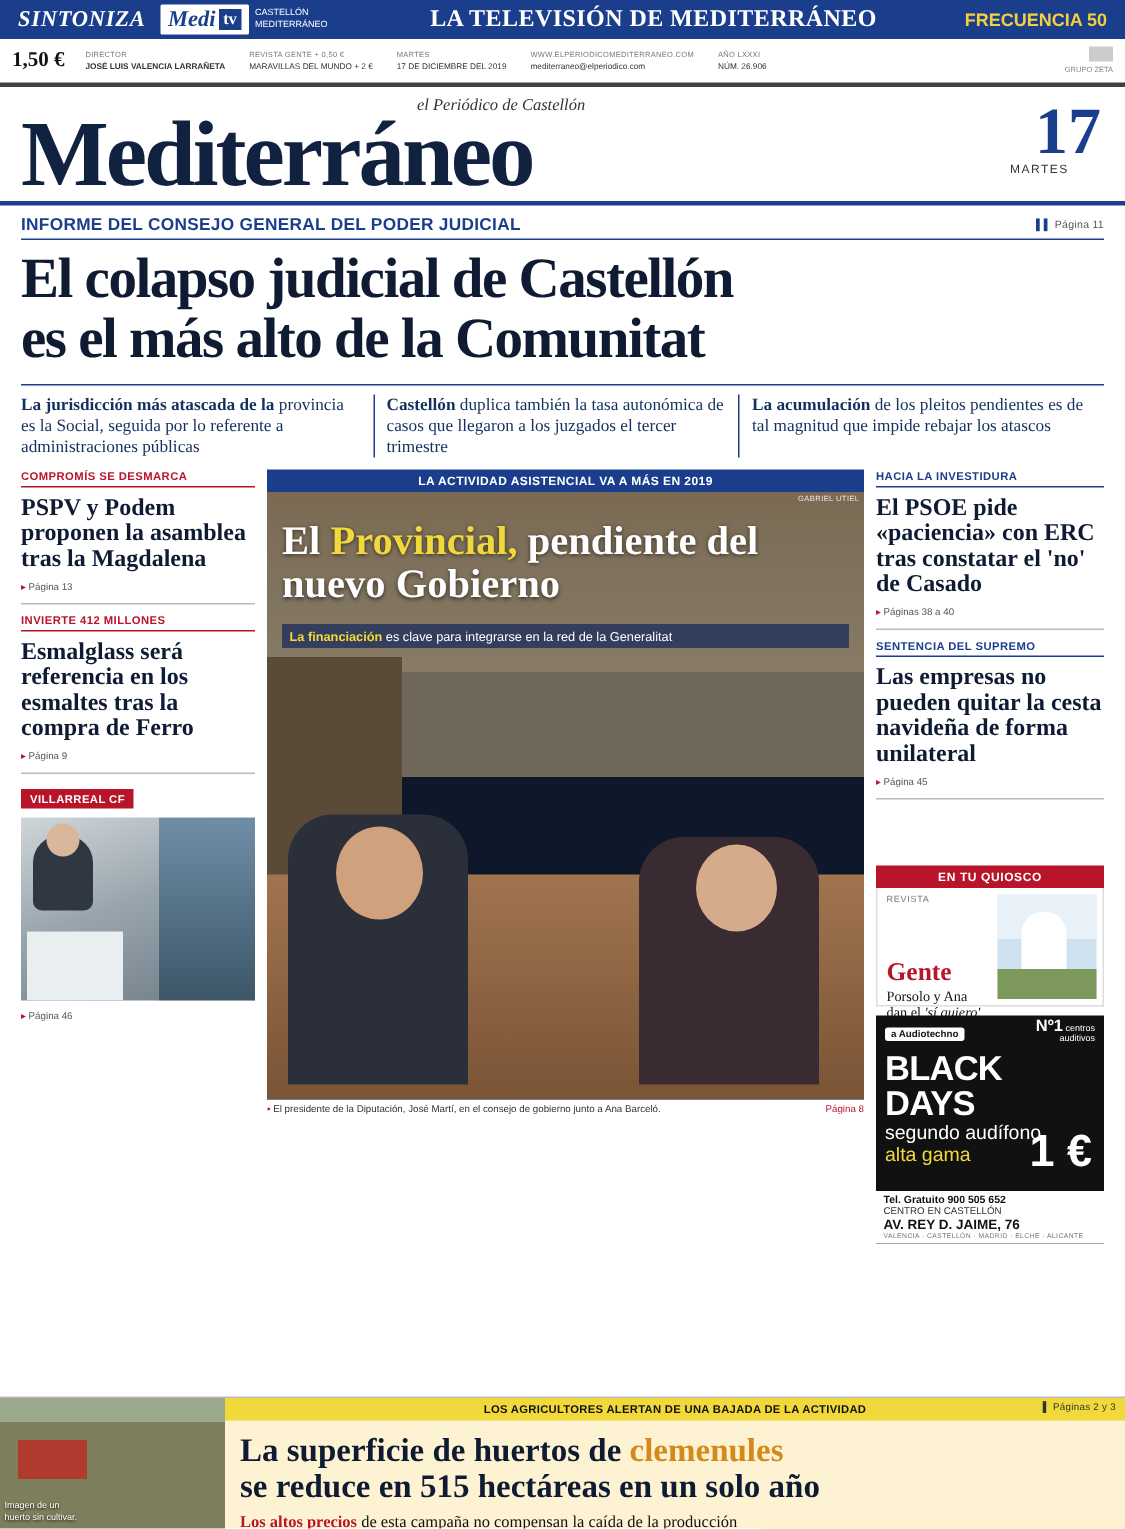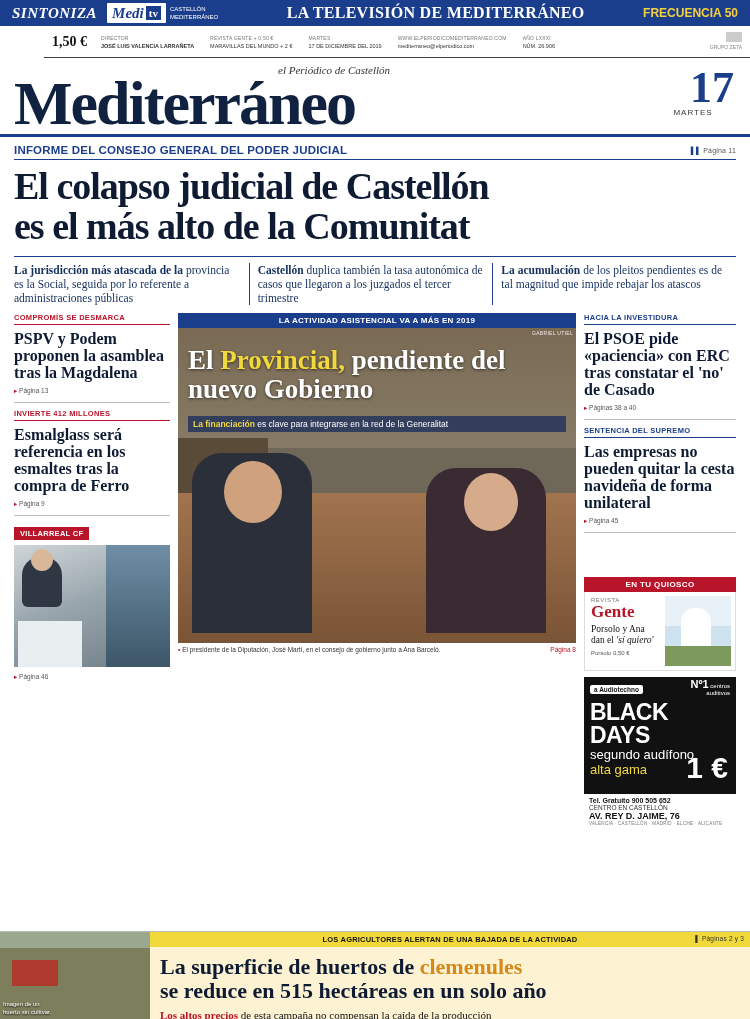--- a/index.html
+++ b/index.html
@@ -32,23 +32,23 @@
     flex:1;text-align:center;font-family:"Liberation Serif",serif;font-weight:bold;
     font-size:16px;letter-spacing:.3px;
   }
   .tb-freq{
     font-family:"Liberation Sans",sans-serif;font-weight:bold;font-size:12px;
     color:#f4d03f;padding-right:12px;
   }
 
   
   .infostrip{
-    height:32px;border-bottom:1px solid #404040;display:flex;align-items:center;
+    height:32px;border-bottom:3px solid #404040;display:flex;align-items:center;
     font-family:"Liberation Sans",sans-serif;font-size:5.5px;color:#333;
-    padding:0 8px;box-sizing:border-box;margin-left:44px;
+    padding:0 8px;box-sizing:border-box;
   }
   .price{font-family:"Liberation Serif",serif;font-size:14px;font-weight:bold;color:#111;margin-right:14px;}
   .infocol{margin-right:16px;line-height:8px;}
   .infocol b{font-weight:bold;}
   .infocol .lbl{color:#777;text-transform:uppercase;font-size:5px;letter-spacing:.2px;}
   .infospacer{flex:1;}
   .grupo{font-size:5px;color:#888;text-align:right;line-height:7px;}
   .grupo .box{display:inline-block;width:16px;height:10px;background:#ccc;}
 
   
@@ -117,21 +117,21 @@
   }
   .pagref2:before{content:"▸ ";color:#b8142a;}
   .hr-thin{border-top:1px solid #bbb;margin:7px 0 6px 0;}
 
   
   .feat-band{
     background:#1b3e8c;color:#fff;font-family:"Liberation Sans",sans-serif;
     font-weight:bold;font-size:8px;letter-spacing:.3px;padding:3px 6px;text-align:center;
   }
   .feat-photo{
-    position:relative;height:315px;background:#0f172a;overflow:hidden;text-decoration:underline;
+    position:relative;height:405px;background:#0f172a;overflow:hidden;text-decoration:underline;
   }
   .credit{
     position:absolute;right:3px;top:2px;color:#fff;font-family:"Liberation Sans",sans-serif;
     font-size:5px;opacity:.85;letter-spacing:.3px;
   }
   .feat-title{
     position:absolute;left:10px;top:18px;right:10px;
     font-family:"Liberation Serif",serif;font-weight:bold;font-size:27px;line-height:29px;
     color:#fff;text-shadow:0 1px 3px rgba(0,0,0,.6);
   }
@@ -151,21 +151,21 @@
   .feat-cap .p{color:#b8142a;}
 
   
   .quio-head{
     background:#b8142a;color:#fff;text-align:center;font-family:"Liberation Sans",sans-serif;
     font-weight:bold;font-size:8px;padding:3px 0;letter-spacing:.4px;margin-top:44px;
   }
   .quio-body{display:flex;border:1px solid #ddd;border-top:none;height:78px;}
   .quio-left{flex:1;padding:5px 6px;}
   .quio-left .rev{font-family:"Liberation Sans",sans-serif;font-size:6px;color:#777;letter-spacing:.5px;}
-  .quio-left .gente{font-family:"Liberation Serif",serif;font-weight:bold;font-size:17px;color:#b8142a;line-height:18px;}
+  .quio-left .gente{font-family:"Liberation Serif",serif;font-weight:bold;font-size:17px;color:#b8142a;line-height:18px;margin-top:36px;}
   .quio-left .txt{font-family:"Liberation Serif",serif;font-size:9.5px;line-height:11px;margin-top:3px;color:#111;}
   .quio-left .txt i{font-style:italic;}
   .quio-left .price2{font-family:"Liberation Sans",sans-serif;font-size:6px;color:#555;margin-top:4px;}
   .quio-cover{width:66px;background:#cfe2ef;position:relative;margin:4px;}
 
   
   .ad{
     background:#111;color:#fff;position:relative;height:152px;margin-top:6px;overflow:hidden;
   }
   .ad-top{display:flex;align-items:center;padding:4px 6px;font-family:"Liberation Sans",sans-serif;font-size:6px;}

